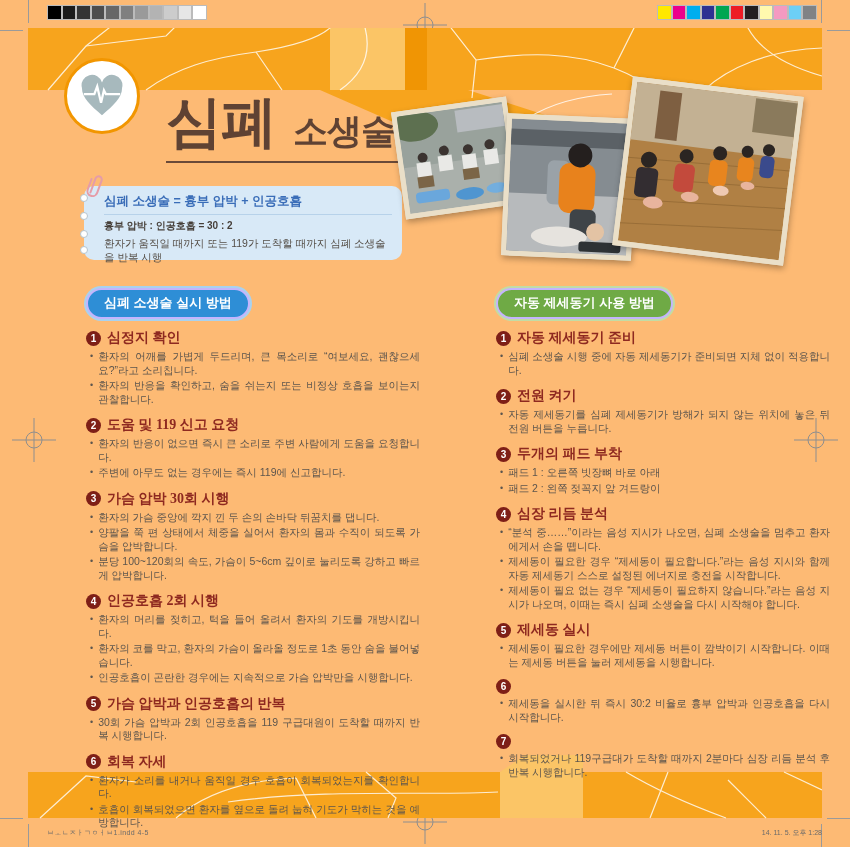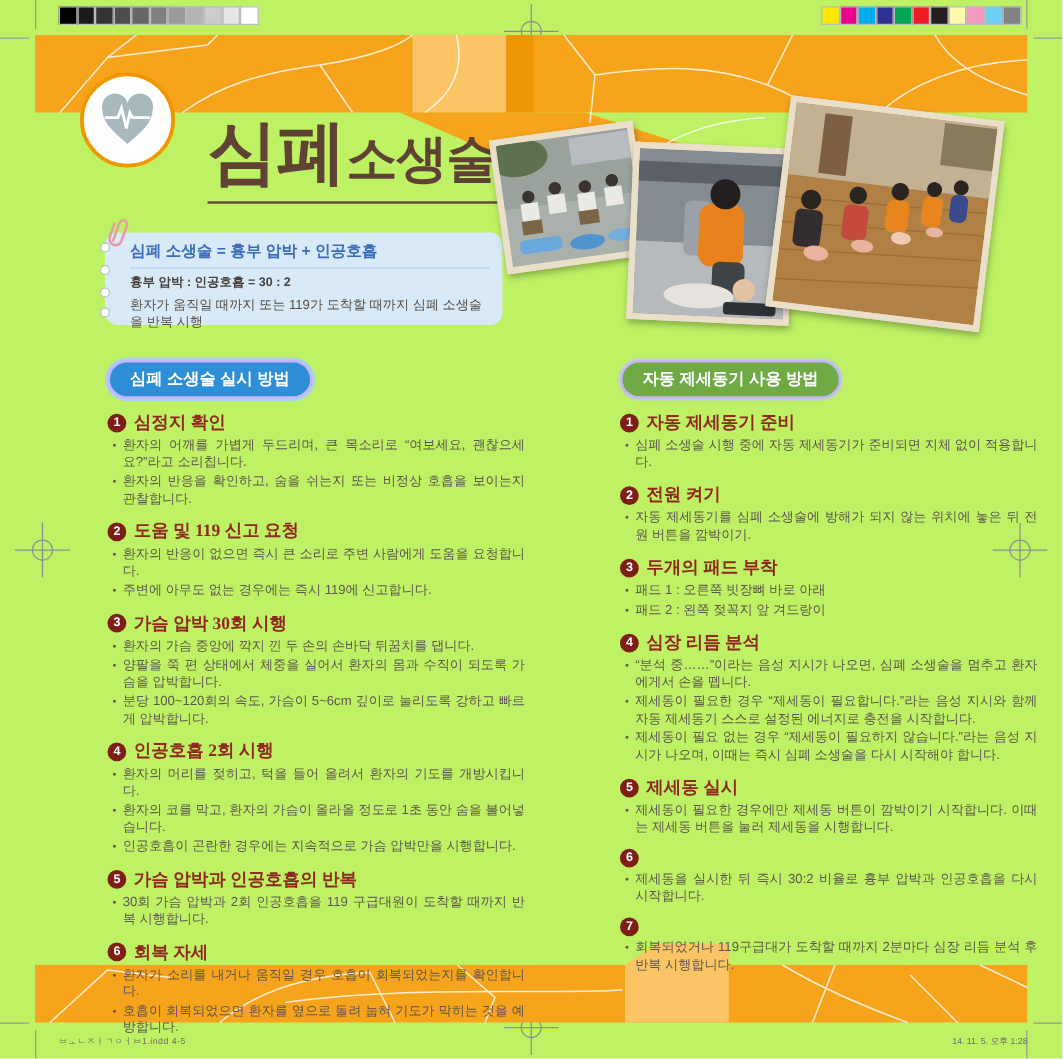--- a/index.html
+++ b/index.html
@@ -1,16 +1,16 @@
 <!DOCTYPE html>
 <html><head>
 <meta charset="utf-8">
 <style>
   html,body{margin:0;padding:0;background:#fff;}
-  .page{position:relative;width:850px;height:847px;background:#bef264;overflow:hidden;
+  .page{position:relative;width:850px;height:847px;background:#fdba74;overflow:hidden;
         font-family:"Liberation Sans",sans-serif;}
 
   
   .bar{position:absolute;display:flex;}
   .bar .sw{width:14.5px;height:15px;border:0.5px solid #bbb;box-sizing:border-box;}
   .regmark{position:absolute;}
   .cropline{position:absolute;background:#9a9a9a;}
 
   
   .band{position:absolute;left:28px;width:794px;}
@@ -18,21 +18,21 @@
 
   
   .heart-badge{position:absolute;left:64px;top:58px;width:76px;height:76px;border-radius:50%;
     background:#fff;border:3px solid #F29600;display:flex;align-items:center;justify-content:center;
     z-index:6;box-sizing:border-box;}
 
   
   .title-wrap{position:absolute;left:166px;top:94px;display:flex;align-items:flex-end;z-index:5;
     color:#5F4233;font-weight:bold;letter-spacing:-1px;}
   .title-large{font-size:56px;line-height:1;}
-  .title-small{font-size:41px;line-height:1;margin-left:1px;margin-bottom:2px;}
+  .title-small{font-size:35px;line-height:1;margin-left:17px;margin-bottom:2px;}
   .title-underline{position:absolute;left:166px;top:161px;width:252px;height:2px;background:#6A4A38;z-index:5;}
 
   
   .note-box{position:absolute;left:84px;top:186px;width:318px;height:74px;background:#D8E9F7;
     border-radius:10px;z-index:4;box-sizing:border-box;padding:7px 10px 6px 20px;}
   .note-line1{color:#3A6DB8;font-weight:bold;font-size:12.5px;padding-bottom:4px;
     border-bottom:1px solid #b7d2ea;}
   .note-line2{color:#463F39;font-weight:bold;font-size:10px;padding-top:4px;}
   .note-line3{color:#554E47;font-size:10.5px;padding-top:4px;}
   .hole{position:absolute;left:-4px;width:8px;height:8px;border-radius:50%;background:#fff;
@@ -373,21 +373,21 @@
             <span>심폐 소생술 시행 중에 자동 제세동기가 준비되면 지체 없이 적용합니다.</span>
           </div>
         </div>
         <div class="section">
           <div class="sec-title">
             <span class="sec-num">2</span>
             <span>전원 켜기</span>
           </div>
           <div class="bullet">
             <span class="dot">•</span>
-            <span>자동 제세동기를 심폐 소생술에 방해가 되지 않는 위치에 놓은 뒤 전원 버튼을 깜박이기.</span>
+            <span>자동 제세동기를 심폐 제세동기가 방해가 되지 않는 위치에 놓은 뒤 전원 버튼을 누릅니다.</span>
           </div>
         </div>
         <div class="section">
           <div class="sec-title">
             <span class="sec-num">3</span>
             <span>두개의 패드 부착</span>
           </div>
           <div class="bullet">
             <span class="dot">•</span>
             <span>패드 1 : 오른쪽 빗장뼈 바로 아래</span>

